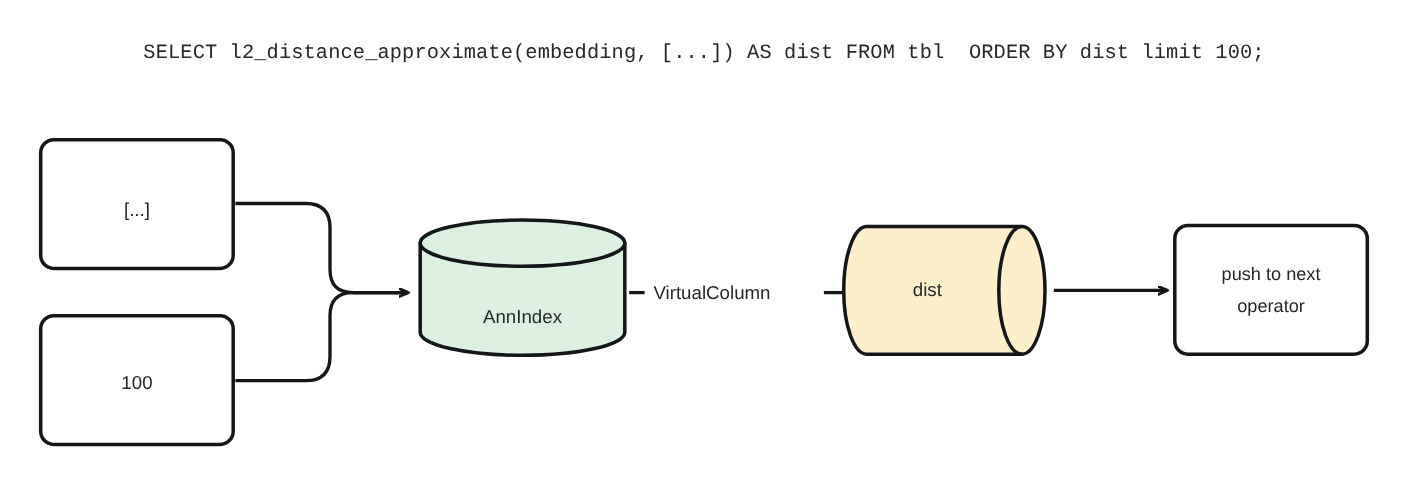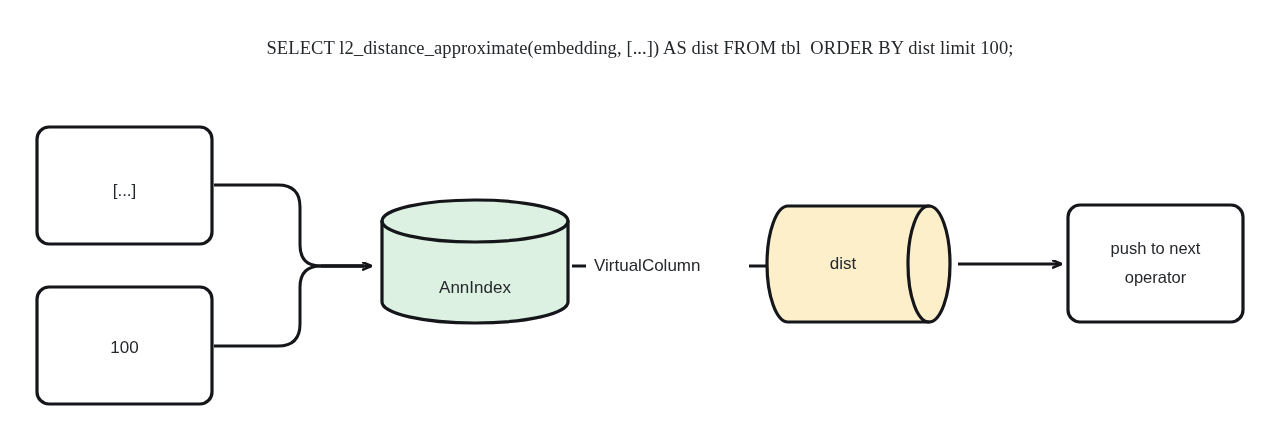--- a/index.html
+++ b/index.html
@@ -20,21 +20,21 @@
     height: 440px;
     background: #ffffff;
   }
   .query-title {
     position: absolute;
     left: 0;
     top: 38px;
     width: 1280px;
     text-align: center;
     font-size: 18.5px;
-    font-family: Liberation Serif, serif;
+    font-family: Liberation Mono, monospace;
     color: #25282b;
     letter-spacing: 0.1px;
     white-space: pre;
   }
   svg#diagram {
     position: absolute;
     left: 0;
     top: 0;
     width: 1280px;
     height: 440px;

